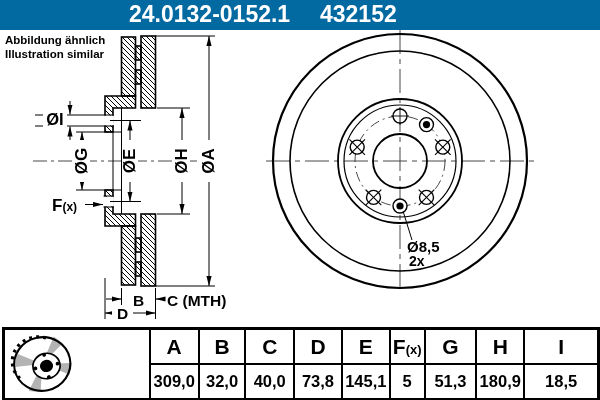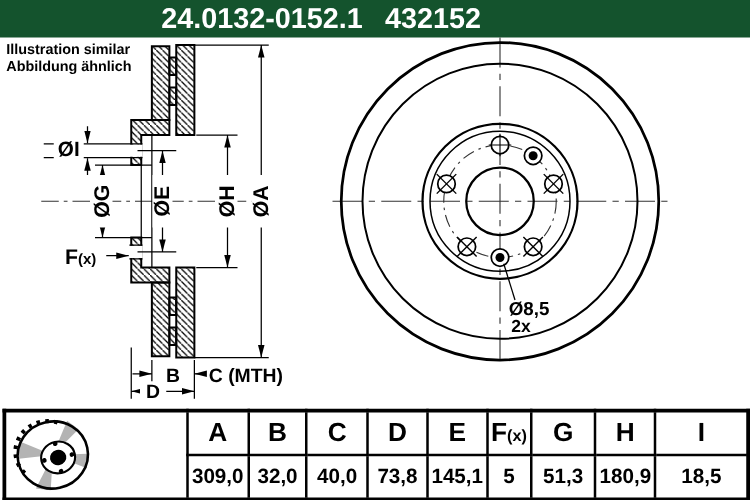--- a/index.html
+++ b/index.html
@@ -1,22 +1,22 @@
 <!DOCTYPE html>
 <html><head>
 <meta charset="utf-8">
 <style>
   html,body{margin:0;padding:0;background:#fff;}
   .page{position:relative;width:600px;height:400px;background:#fff;overflow:hidden;
         font-family:"Liberation Sans","DejaVu Sans",sans-serif;}
-  .topbar{position:absolute;left:0;top:0;width:600px;height:30px;background:#14532d;}
+  .topbar{position:absolute;left:0;top:0;width:600px;height:30px;background:#0369a1;}
   .topbar .pn{position:absolute;top:0;height:30px;line-height:29px;color:#fff;
               font-size:23px;font-weight:bold;white-space:nowrap;}
   .pn-main{left:129px;}
-  .pn-ref{left:308px;}
+  .pn-ref{left:320px;}
   .note{position:absolute;left:5px;top:33px;font-size:11.5px;font-weight:bold;
         color:#000;line-height:1.25;}
   svg text{font-family:"Liberation Sans","DejaVu Sans",sans-serif;}
   .dimtable{position:absolute;left:2px;top:327px;border-collapse:collapse;
             table-layout:fixed;border:3px solid #000;}
   .dimtable td,.dimtable th{border:2px solid #000;text-align:center;vertical-align:middle;
             padding:0;color:#000;background:#fff;}
   .dimtable th{height:33px;font-size:21px;font-weight:bold;}
   .dimtable td.val{height:33px;font-size:16.5px;font-weight:bold;margin-top:24px;}
   .dimtable .sub{font-size:13px;font-weight:bold;}
@@ -27,22 +27,22 @@
 <body>
 
 <div class="page">
 
   <div class="topbar">
     <span class="pn pn-main">24.0132-0152.1</span>
     <span class="pn pn-ref">432152</span>
   </div>
 
   <div class="note">
+    <div>Abbildung ähnlich</div>
     <div>Illustration similar</div>
-    <div>Abbildung ähnlich</div>
   </div>
 
   <svg style="position:absolute;left:0;top:28px;" width="600" height="297" viewBox="0 28 600 297">
     <defs>
       <pattern id="h1" patternUnits="userSpaceOnUse" width="5" height="5">
         <path d="M0,0 l5,5" stroke="#000" stroke-width="1"></path>
       </pattern>
       <marker id="arr" markerWidth="11" markerHeight="7" refX="10" refY="3" orient="auto-start-reverse" markerUnits="userSpaceOnUse">
         <path d="M0,0.4 L10,3 L0,5.6 Z" fill="#000"></path>
       </marker>

